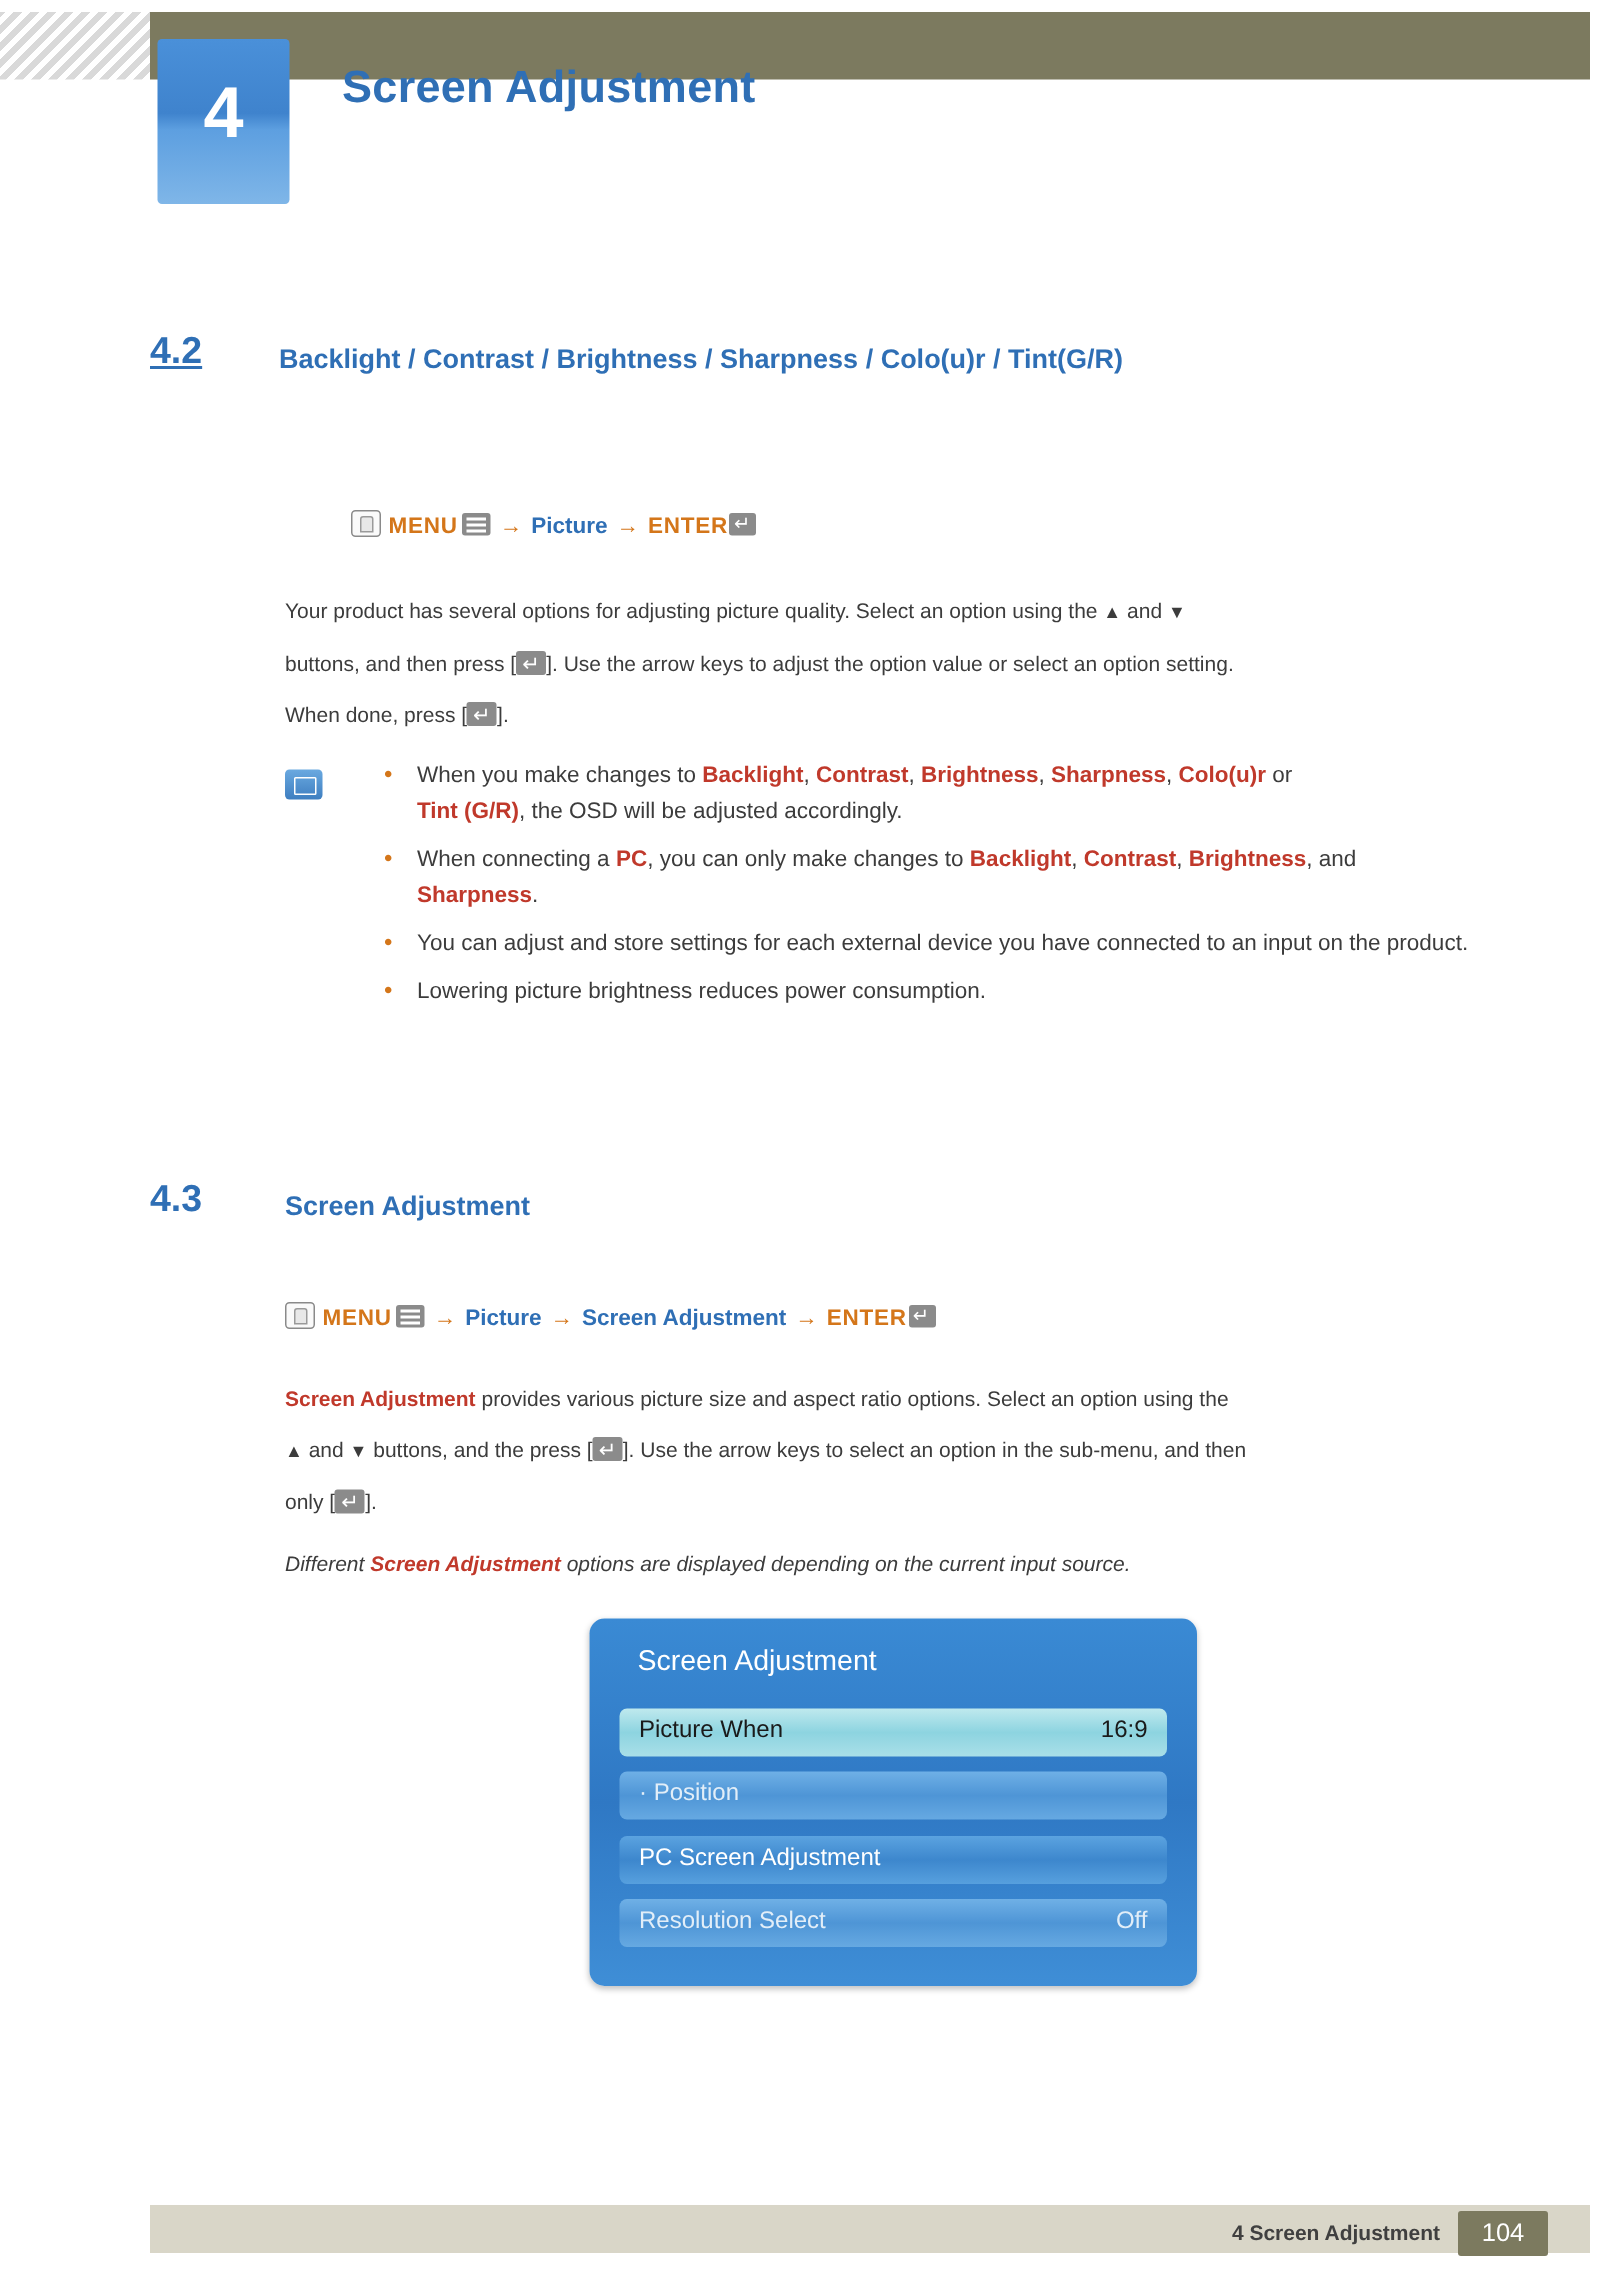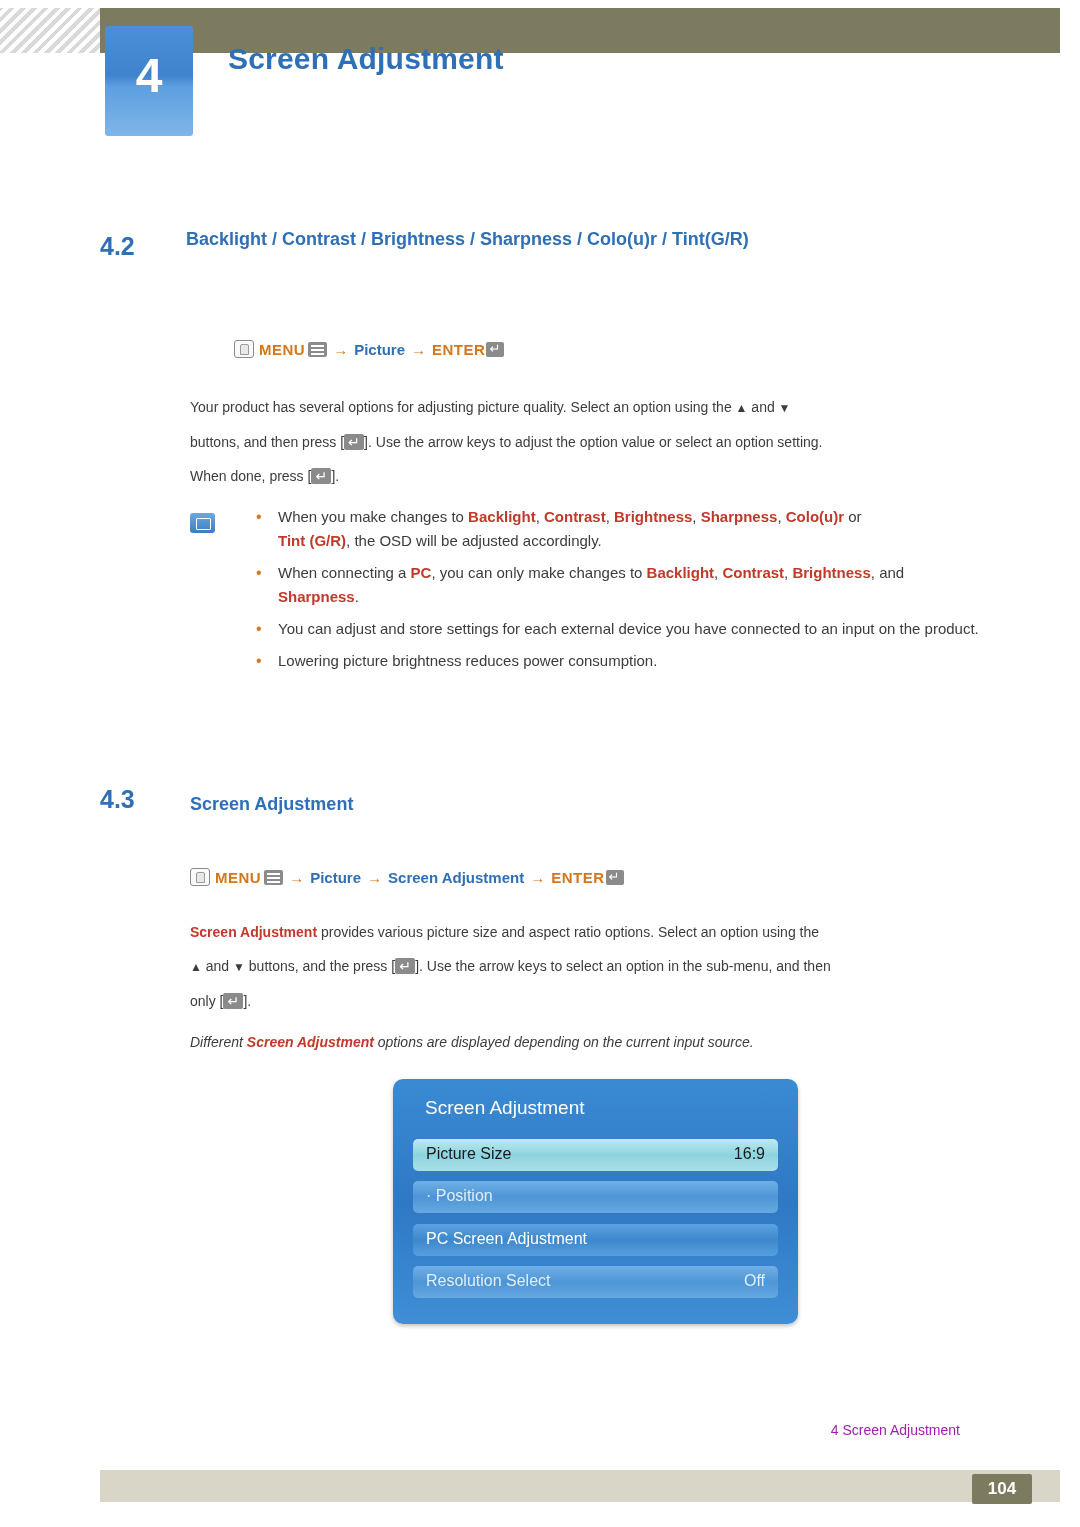--- a/index.html
+++ b/index.html
@@ -271,55 +271,55 @@
     position: absolute;
     left: 100px;
     top: 1470px;
     width: 960px;
     height: 32px;
     background: #d9d6c8;
   }
   .footer-text {
     position: absolute;
     right: 120px;
-    top: 1422px;
+    top: 1480px;
     font-size: 14px;
-    font-weight: normal;
-    color: #a21caf;
+    font-weight: bold;
+    color: #404040;
   }
   .footer-page {
     position: absolute;
     right: 48px;
     top: 1474px;
     width: 60px;
     height: 30px;
     background: #7c7a5f;
     border-radius: 2px;
   }
   .footer-page span {
     position: absolute;
     left: 0; top: 5px;
     width: 60px;
     text-align: center;
     font-size: 17px;
-    font-weight: bold;
+    font-weight: normal;
     color: #ffffff;
   }
 </style>
 </head>
 <body>
 
 <div class="header-hatch"></div>
 <div class="header-olive"></div>
 <div class="chapter-badge">
   <span>4</span>
 </div>
 <div class="header-title">Screen Adjustment</div>
 
-<div class="sec-num" style="left:100px; top:232px;">4.2</div>
+<div class="sec-num" style="left:100px; top:220px;text-decoration:underline;">4.2</div>
 <div class="sec-title" style="left:186px; top:220px; width:850px;">Backlight / Contrast / Brightness / Sharpness / Colo(u)r / Tint(G/R)</div>
 
 <div class="path-line" style="left:190px; top:340px;padding-left:44px;">
   <span class="hand"></span><span class="kw-menu">MENU</span><span class="menu-glyph"></span><span class="arrow">→</span><span class="kw-blue">Picture</span><span class="arrow">→</span><span class="kw-menu">ENTER</span><span class="enter-glyph"></span>
 </div>
 
 <div class="para" style="left:190px; top:390px; width:830px;">
   <span>Your product has several options for adjusting picture quality. Select an option using the</span>
   <span class="tri-up"></span>
   <span>and</span>
@@ -358,21 +358,21 @@
   <span>only [</span><span class="inline-enter"></span><span>].</span>
 </div>
 
 <div class="para" style="left:190px; top:1025px; width:835px;font-style:italic;">
   <span>Different </span><span class="kw-red">Screen Adjustment</span><span> options are displayed depending on the current input source.</span>
 </div>
 
 <div class="osd">
   <div class="osd-title">Screen Adjustment</div>
   <div class="osd-row sel" style="top:60px;">
-    <span class="lbl">Picture Size</span>
+    <span class="lbl">Picture When</span>
     <span class="val">16:9</span>
   </div>
   <div class="osd-row dim" style="top:102px;">
     <span class="lbl">· Position</span>
     <span class="val"></span>
   </div>
   <div class="osd-row norm" style="top:145px;">
     <span class="lbl">PC Screen Adjustment</span>
     <span class="val"></span>
   </div>

